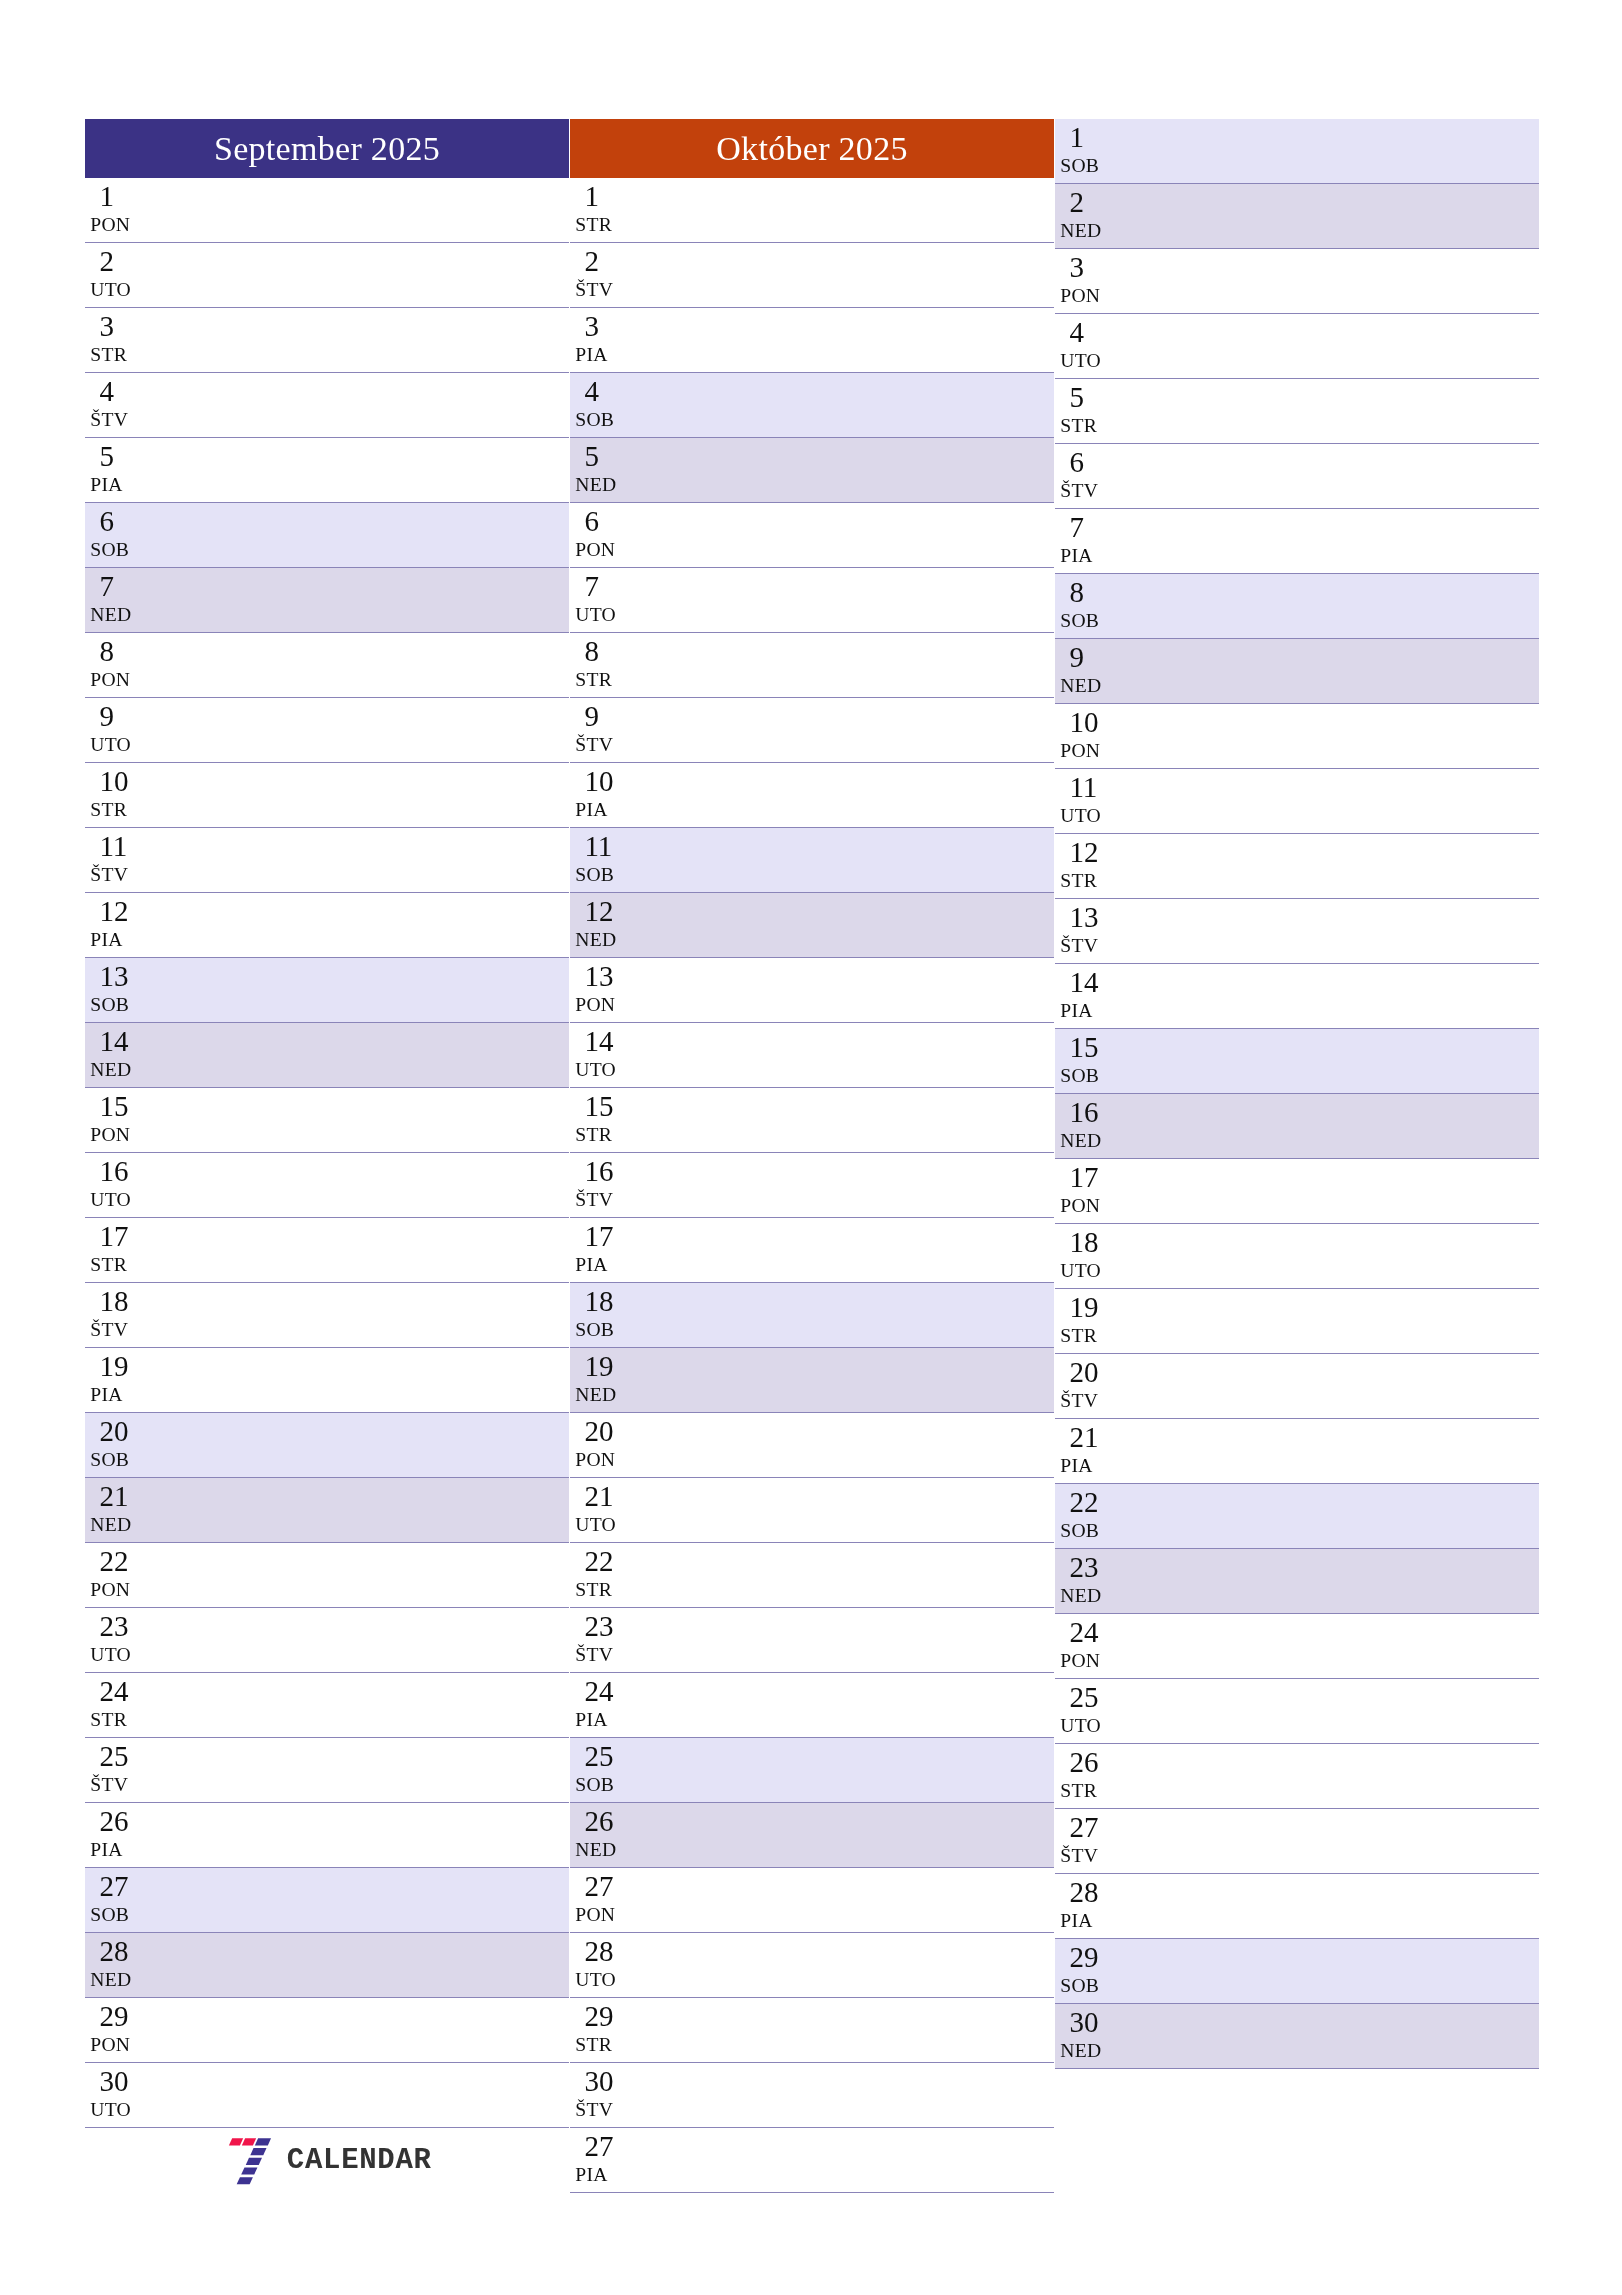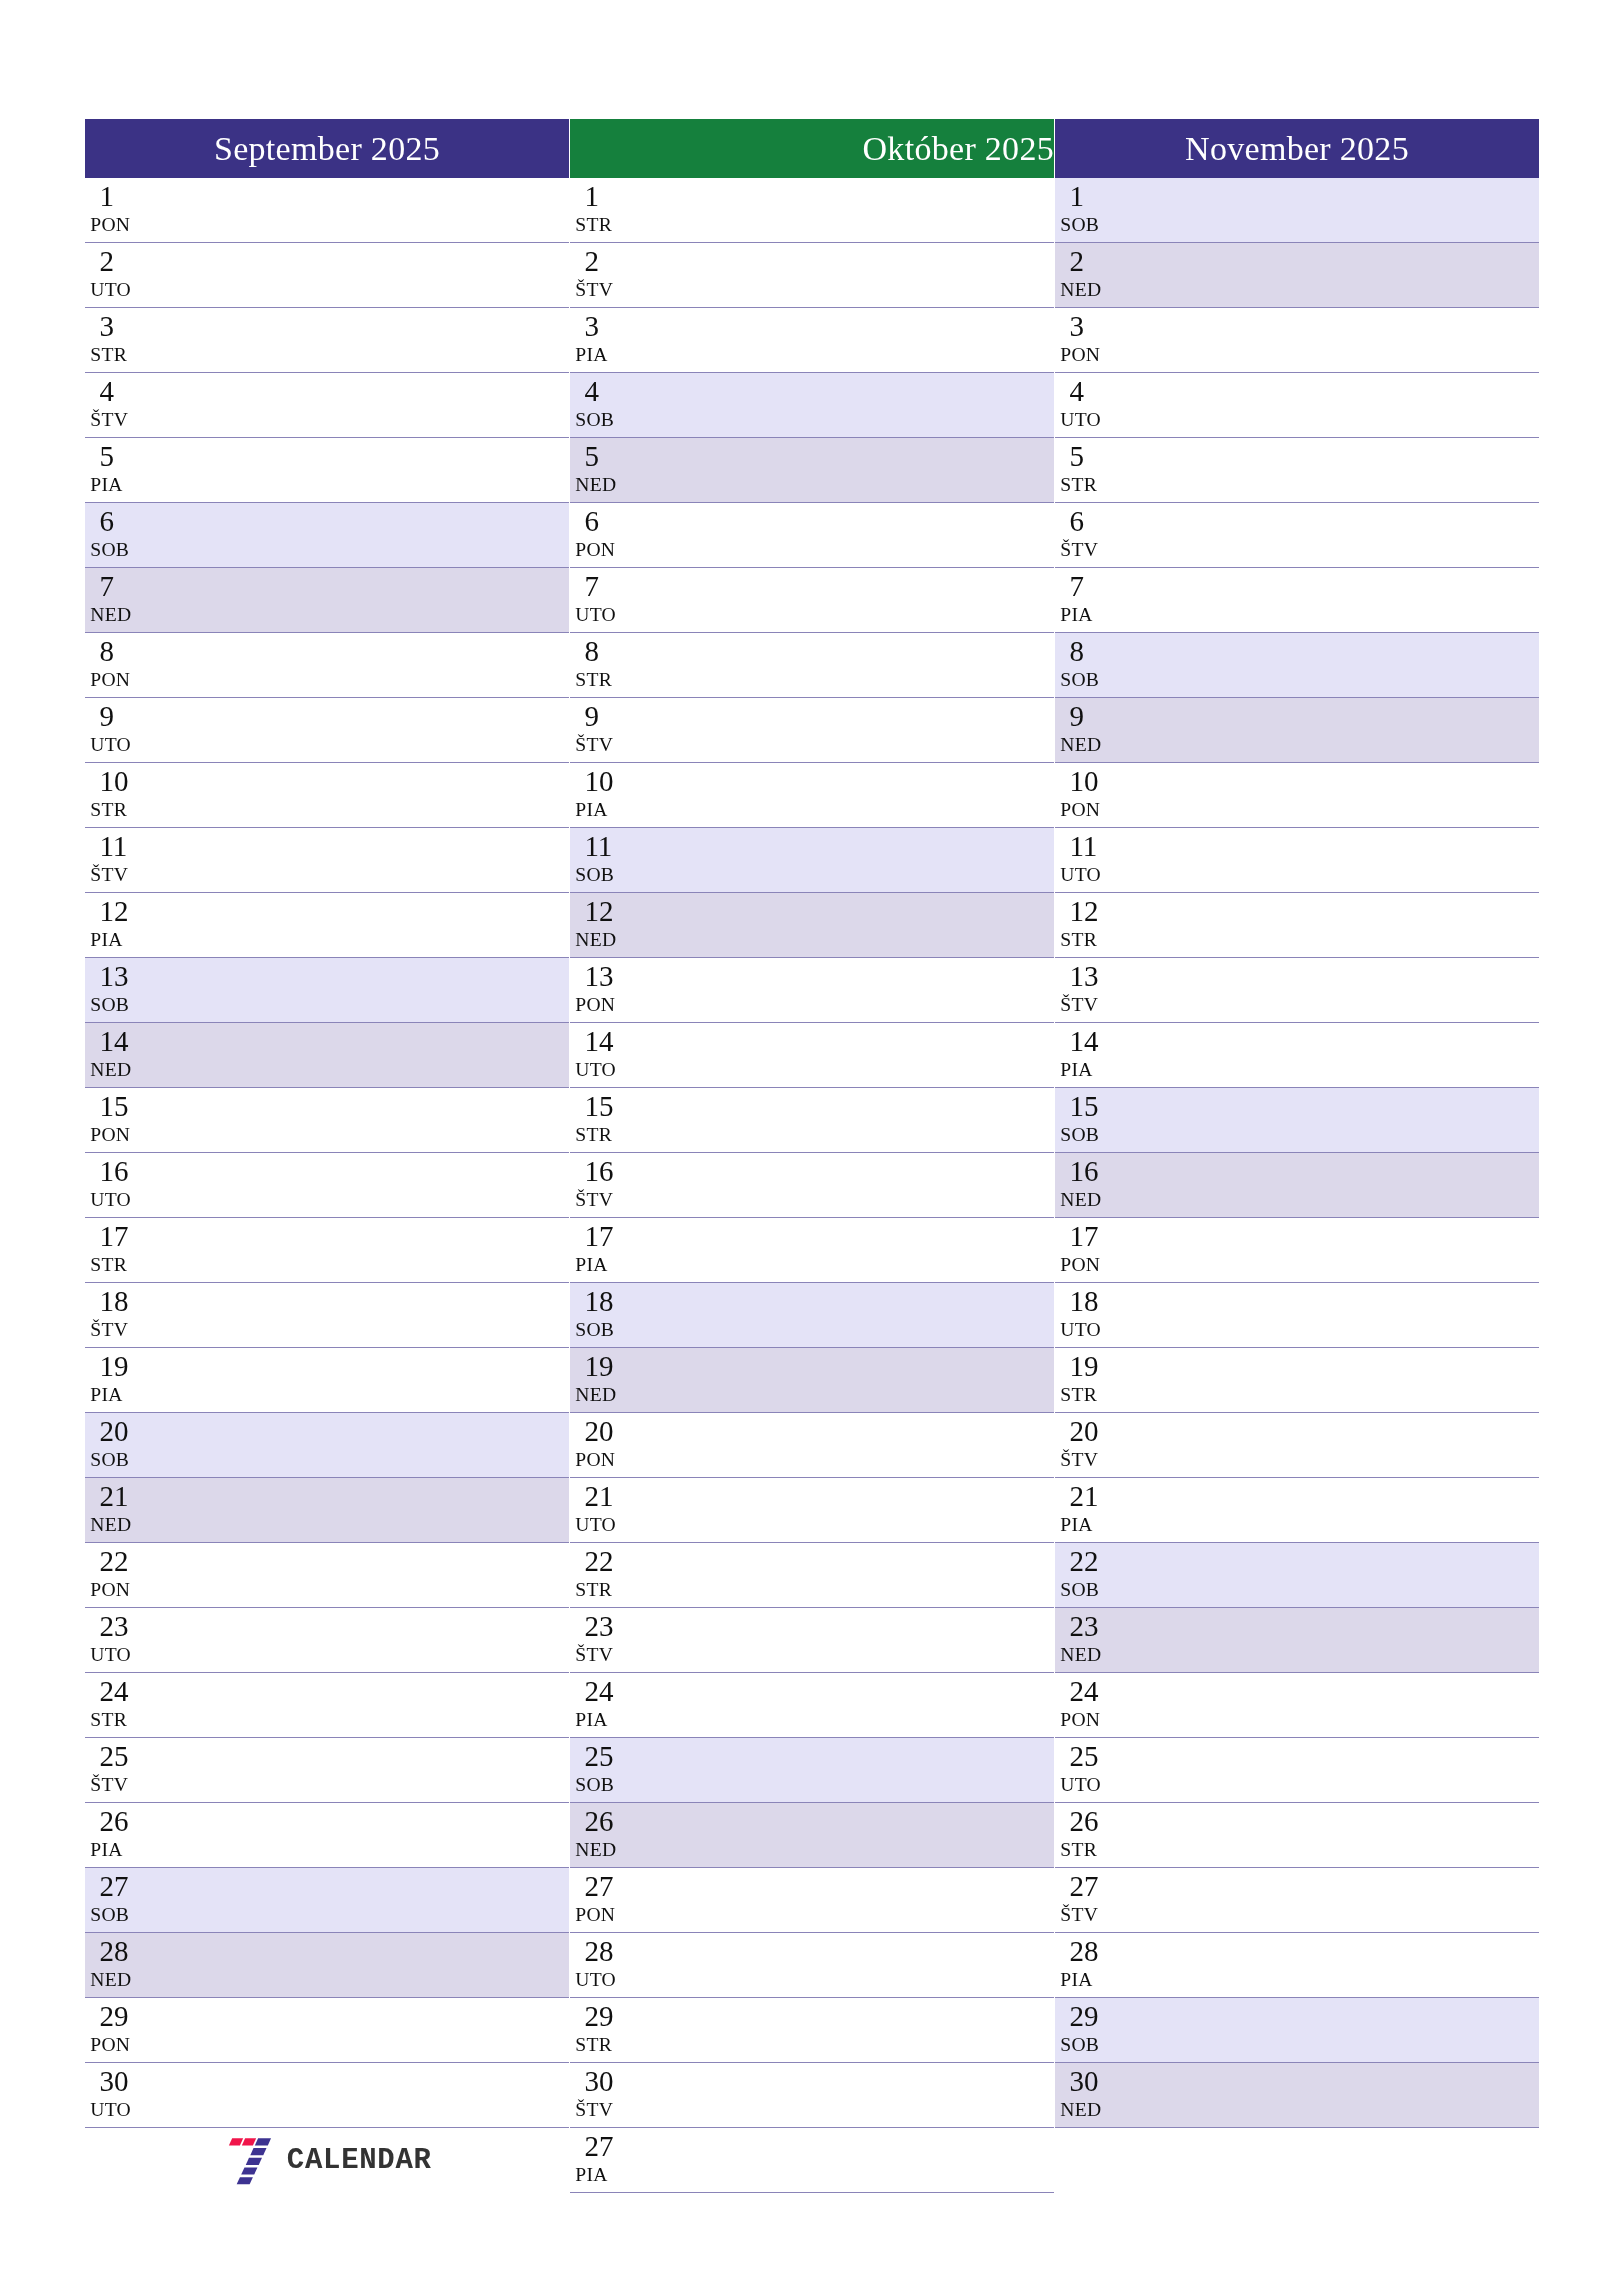--- a/index.html
+++ b/index.html
@@ -253,21 +253,21 @@
               <polygon points="41,32 61,32 56,43 36,43" fill="#3d3391"></polygon>
               <polygon points="34,47 54,47 49,58 29,58" fill="#3d3391"></polygon>
               <polygon points="27,62 47,62 42,73 22,73" fill="#3d3391"></polygon>
             </svg>
             <span class="logo-word" style="color: rgb(51, 51, 51);">CALENDAR</span>
           </div>
         </div>
       </div>
     </div>
     <div class="month-col">
-      <div class="month-header" style="background: #15803d; justify-content: flex-end;">
+      <div class="month-header" style="background: #c2410c;">
         <div class="month-header-title">Október 2025</div>
       </div>
       <div class="days">
         <div class="day-row" style="border-bottom-color: rgb(138, 132, 184);">
           <span class="day-num">1</span>
           <span class="day-name">STR</span>
         </div>
         <div class="day-row" style="border-bottom-color: rgb(138, 132, 184);">
           <span class="day-num">2</span>
           <span class="day-name">ŠTV</span>
@@ -384,23 +384,20 @@
           <span class="day-num">30</span>
           <span class="day-name">ŠTV</span>
         </div>
         <div class="day-row" style="border-bottom-color: rgb(138, 132, 184);">
           <span class="day-num">27</span>
           <span class="day-name">PIA</span>
         </div>
       </div>
     </div>
     <div class="month-col">
-      <div class="month-header" style="background: rgb(59, 50, 133);">
-        <div class="month-header-title">November 2025</div>
-      </div>
       <div class="days">
         <div class="day-row sat" style="border-bottom-color: rgb(138, 132, 184); background: rgb(228, 227, 247);">
           <span class="day-num">1</span>
           <span class="day-name">SOB</span>
         </div>
         <div class="day-row sun" style="border-bottom-color: rgb(138, 132, 184); background: rgb(220, 216, 234);">
           <span class="day-num">2</span>
           <span class="day-name">NED</span>
         </div>
         <div class="day-row" style="border-bottom-color: rgb(138, 132, 184);">

